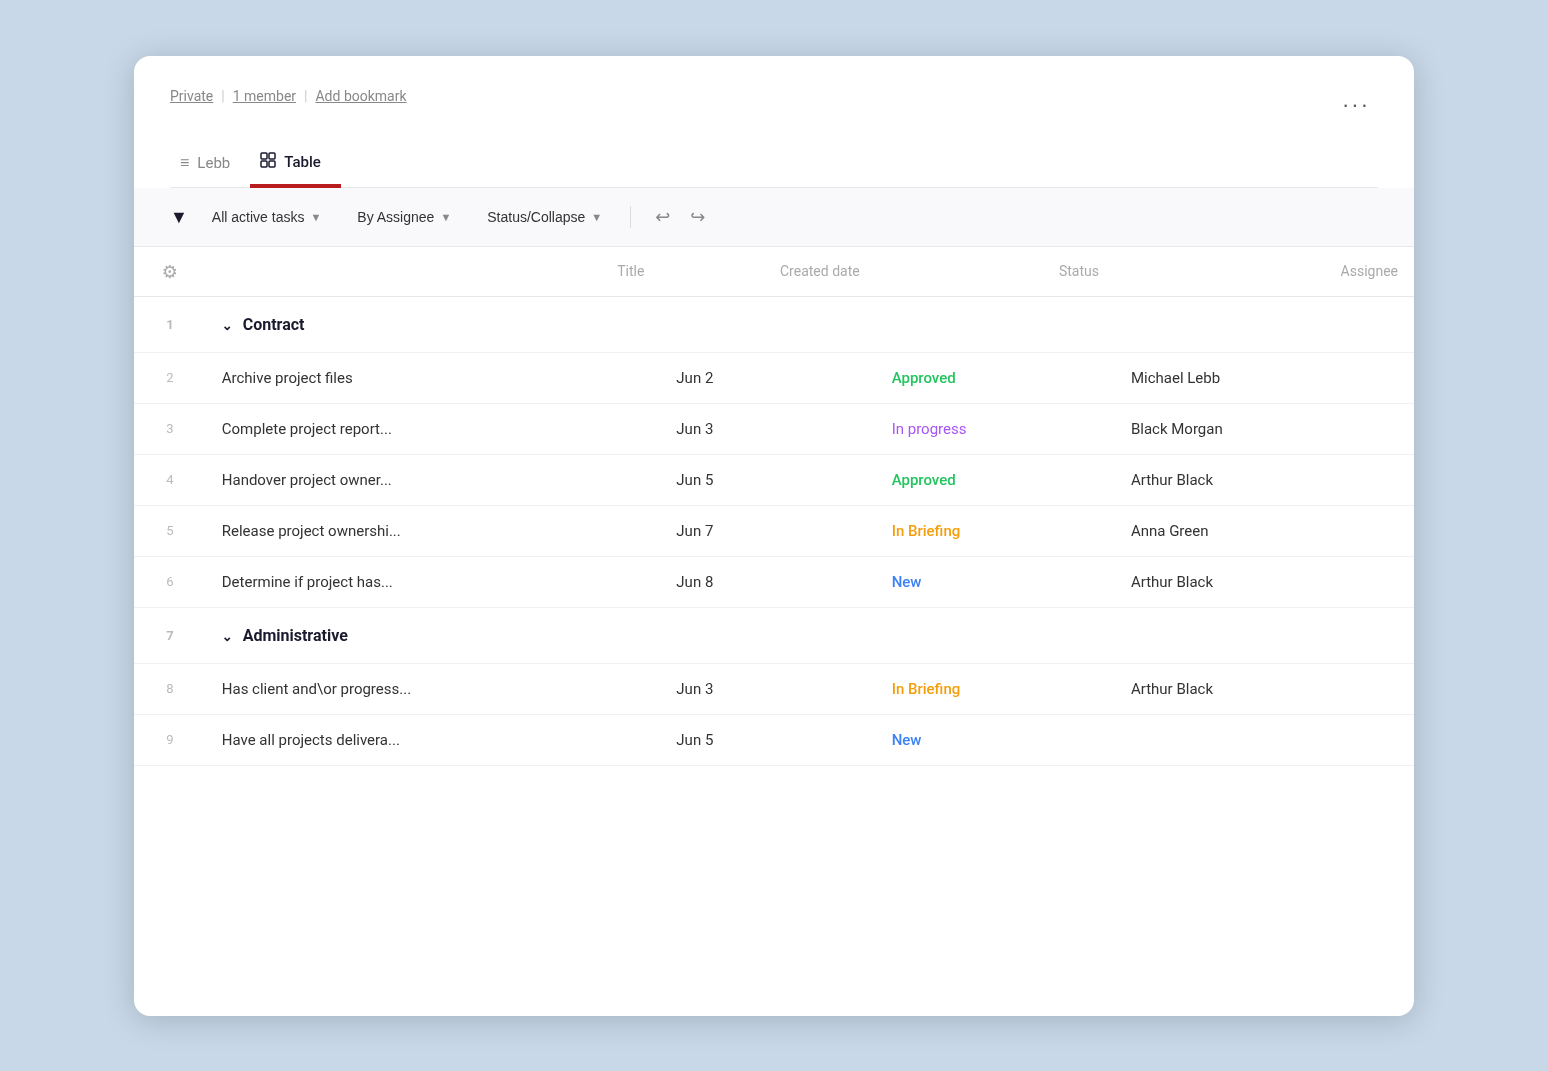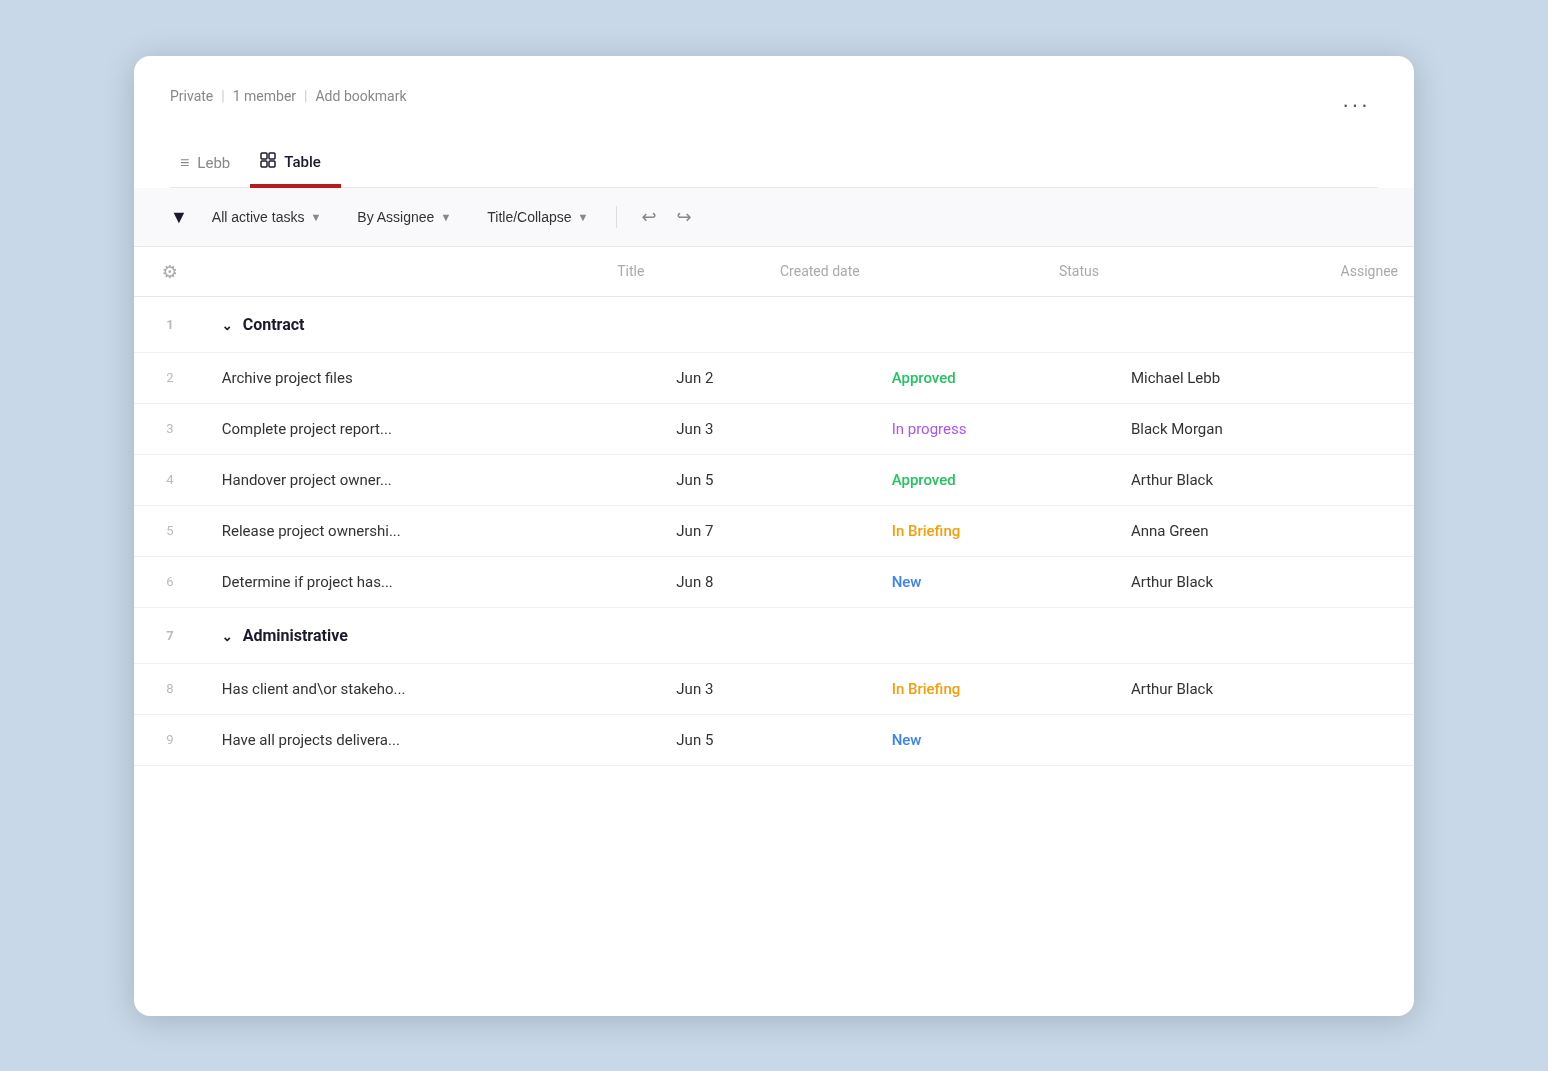--- a/index.html
+++ b/index.html
@@ -44,20 +44,21 @@
       color: #1a1a2e;
       margin-bottom: 8px;
     }
 
     .subtitle {
       font-size: 14px;
       color: #888;
       display: flex;
       gap: 8px;
       align-items: center;
+      text-decoration: underline;
     }
 
     .subtitle-sep {
       color: #ccc;
     }
 
     .subtitle a {
       color: #888;
       text-decoration: none;
     }
@@ -299,21 +300,21 @@
     <span class="filter-icon">▼</span>
     <button class="toolbar-btn">
       <span>All active tasks</span>
       <span class="chevron-down">▼</span>
     </button>
     <button class="toolbar-btn">
       <span>By Assignee</span>
       <span class="chevron-down">▼</span>
     </button>
     <button class="toolbar-btn">
-      <span>Title/Collapse</span>
+      <span>Status/Collapse</span>
       <span class="chevron-down">▼</span>
     </button>
     <div class="toolbar-sep"></div>
     <div class="undo-redo">
       <button class="icon-btn">↩</button>
       <button class="icon-btn">↪</button>
     </div>
   </div>
 
   <div class="table-container">
@@ -388,21 +389,21 @@
             <span class="group-arrow">⌄</span>
             <span>Administrative</span>
           </td>
           <td></td>
           <td></td>
           <td></td>
         </tr>
 
         <tr>
           <td><span class="row-num">8</span></td>
-          <td>Has client and\or stakeho...</td>
+          <td>Has client and\or progress...</td>
           <td>Jun 3</td>
           <td><span class="status-inbriefing">In Briefing</span></td>
           <td>Arthur Black</td>
         </tr>
 
         <tr>
           <td><span class="row-num">9</span></td>
           <td>Have all projects delivera...</td>
           <td>Jun 5</td>
           <td><span class="status-new">New</span></td>

